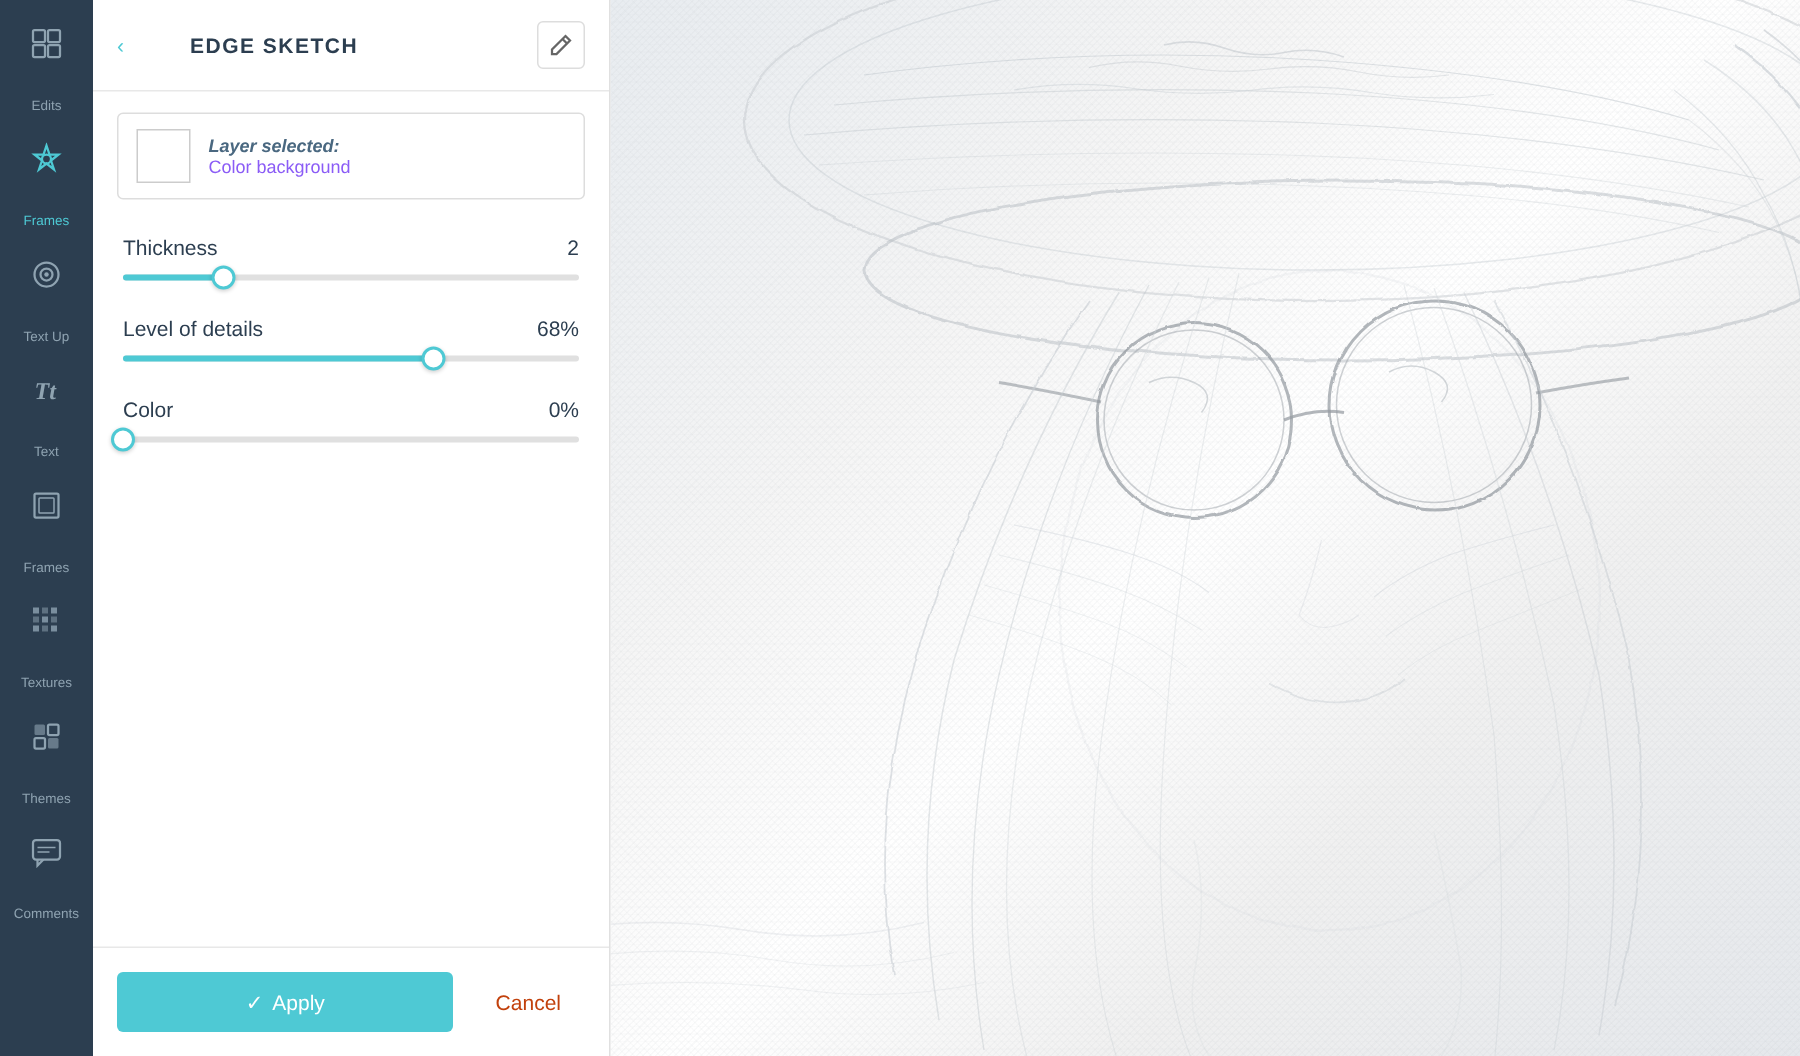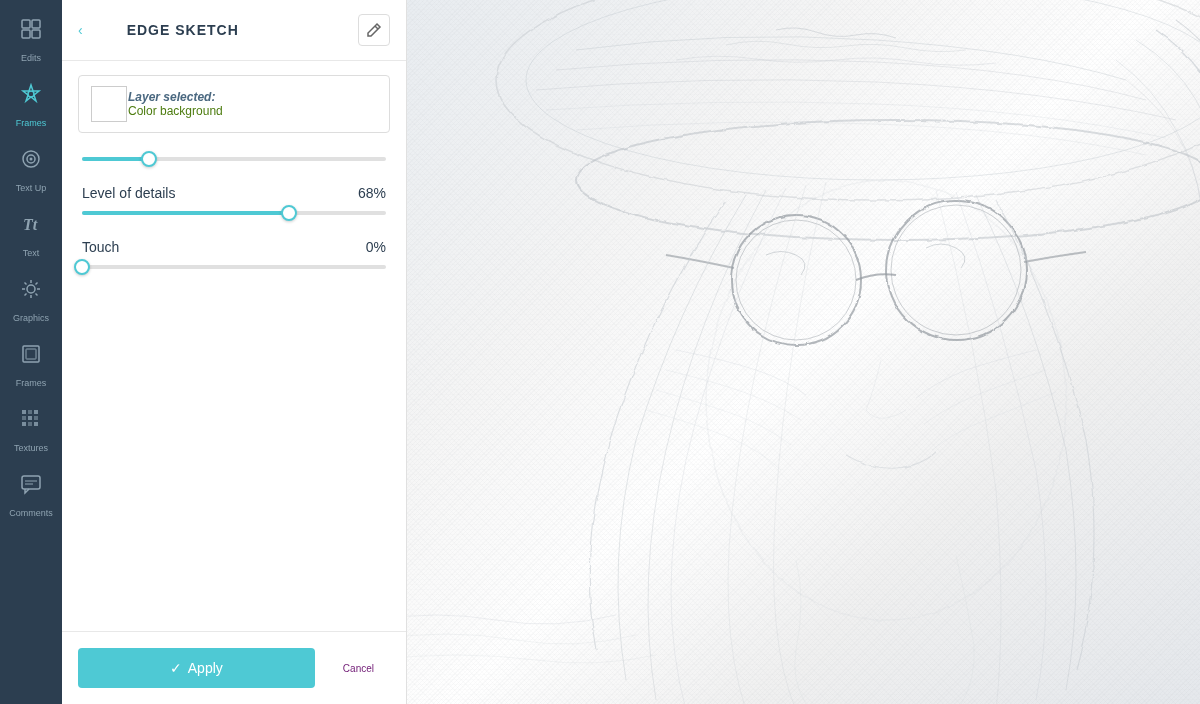--- a/index.html
+++ b/index.html
@@ -17,21 +17,21 @@
     }
     .sidebar-item {
       display: flex;
       flex-direction: column;
       align-items: center;
       padding: 10px 0;
       width: 100%;
       cursor: pointer;
       color: #8fa3b1;
       font-size: 10px;
-      gap: 8px;
+      gap: 20px;
     }
     .sidebar-item.active { color: #4ec9d4; }
     .sidebar-item .icon { font-size: 18px; }
     .sidebar-item .label { font-size: 9px; text-align: center; }
 
     
     .panel {
       width: 345px;
       background: #fff;
       display: flex;
@@ -73,39 +73,39 @@
       font-size: 14px;
     }
 
     .layer-box {
       display: flex;
       align-items: center;
       margin: 14px 16px;
       border: 1px solid #ddd;
       border-radius: 4px;
       padding: 10px 12px;
-      gap: 1px;
+      gap: 12px;
     }
     .layer-thumbnail {
       width: 36px;
       height: 36px;
       border: 1px solid #ccc;
       background: #fff;
       flex-shrink: 0;
     }
     .layer-info {}
     .layer-selected-label {
       font-size: 12px;
       font-style: italic;
       color: #4a6880;
       font-weight: 600;
     }
     .layer-name {
       font-size: 12px;
-      color: #4d7c0f;
+      color: #8b5cf6;
     }
 
     .panel-controls {
       flex: 1;
       padding: 10px 20px;
       overflow-y: auto;
     }
 
     .control-row {
       margin-bottom: 24px;
@@ -168,24 +168,24 @@
       flex: 1;
       font-size: 14px;
       cursor: pointer;
       display: flex;
       align-items: center;
       justify-content: center;
       gap: 6px;
     }
     .btn-cancel {
       background: transparent;
-      color: #701a75;
+      color: #c2410c;
       border: none;
       padding: 12px 16px;
-      font-size: 10px;
+      font-size: 14px;
       cursor: pointer;
     }
 
     
     .canvas-area {
       flex: 1;
       position: relative;
       overflow: hidden;
       background: #e8e8e8;
     }
@@ -276,36 +276,20 @@
 
   <div class="sidebar-item">
     <span class="icon">
       <svg width="22" height="22" viewBox="0 0 22 22" fill="none">
         <text x="3" y="17" font-family="Georgia, serif" font-size="16" fill="#8fa3b1" font-style="italic" font-weight="bold">Tt</text>
       </svg>
     </span>
     <span class="label">Text</span>
   </div>
 
-  <div class="sidebar-item">
-    <span class="icon">
-      <svg width="22" height="22" viewBox="0 0 22 22" fill="none">
-        <circle cx="11" cy="11" r="4" stroke="#8fa3b1" stroke-width="1.5" fill="none"></circle>
-        <line x1="11" y1="2" x2="11" y2="5" stroke="#8fa3b1" stroke-width="1.5"></line>
-        <line x1="11" y1="17" x2="11" y2="20" stroke="#8fa3b1" stroke-width="1.5"></line>
-        <line x1="2" y1="11" x2="5" y2="11" stroke="#8fa3b1" stroke-width="1.5"></line>
-        <line x1="17" y1="11" x2="20" y2="11" stroke="#8fa3b1" stroke-width="1.5"></line>
-        <line x1="4.5" y1="4.5" x2="6.5" y2="6.5" stroke="#8fa3b1" stroke-width="1.5"></line>
-        <line x1="15.5" y1="15.5" x2="17.5" y2="17.5" stroke="#8fa3b1" stroke-width="1.5"></line>
-        <line x1="17.5" y1="4.5" x2="15.5" y2="6.5" stroke="#8fa3b1" stroke-width="1.5"></line>
-        <line x1="6.5" y1="15.5" x2="4.5" y2="17.5" stroke="#8fa3b1" stroke-width="1.5"></line>
-      </svg>
-    </span>
-    <span class="label">Graphics</span>
-  </div>
 
   <div class="sidebar-item">
     <span class="icon">
       <svg width="22" height="22" viewBox="0 0 22 22" fill="none">
         <rect x="3" y="3" width="16" height="16" rx="1" stroke="#8fa3b1" stroke-width="1.5" fill="none"></rect>
         <rect x="6" y="6" width="10" height="10" rx="0.5" stroke="#8fa3b1" stroke-width="1" fill="none"></rect>
       </svg>
     </span>
     <span class="label">Frames</span>
   </div>
@@ -320,20 +304,31 @@
         <rect x="8" y="8" width="4" height="4" fill="#8fa3b1" opacity="0.8"></rect>
         <rect x="14" y="8" width="4" height="4" fill="#8fa3b1" opacity="0.5"></rect>
         <rect x="2" y="14" width="4" height="4" fill="#8fa3b1" opacity="0.8"></rect>
         <rect x="8" y="14" width="4" height="4" fill="#8fa3b1" opacity="0.5"></rect>
         <rect x="14" y="14" width="4" height="4" fill="#8fa3b1" opacity="0.8"></rect>
       </svg>
     </span>
     <span class="label">Textures</span>
   </div>
 
+  <div class="sidebar-item">
+    <span class="icon">
+      <svg width="22" height="22" viewBox="0 0 22 22" fill="none">
+        <rect x="3" y="3" width="7" height="7" rx="1" fill="#8fa3b1" opacity="0.6"></rect>
+        <rect x="12" y="3" width="7" height="7" rx="1" stroke="#8fa3b1" stroke-width="1.5" fill="none"></rect>
+        <rect x="3" y="12" width="7" height="7" rx="1" stroke="#8fa3b1" stroke-width="1.5" fill="none"></rect>
+        <rect x="12" y="12" width="7" height="7" rx="1" fill="#8fa3b1" opacity="0.6"></rect>
+      </svg>
+    </span>
+    <span class="label">Themes</span>
+  </div>
 
   <div class="sidebar-item">
     <span class="icon">
       <svg width="22" height="22" viewBox="0 0 22 22" fill="none">
         <rect x="2" y="3" width="18" height="13" rx="2" stroke="#8fa3b1" stroke-width="1.5" fill="none"></rect>
         <line x1="5" y1="8" x2="17" y2="8" stroke="#8fa3b1" stroke-width="1"></line>
         <line x1="5" y1="11" x2="13" y2="11" stroke="#8fa3b1" stroke-width="1"></line>
         <path d="M5 16 L5 20 L9 16" stroke="#8fa3b1" stroke-width="1.5" fill="none"></path>
       </svg>
     </span>
@@ -359,40 +354,44 @@
     <div class="layer-thumbnail"></div>
     <div class="layer-info">
       <div class="layer-selected-label">Layer selected:</div>
       <div class="layer-name">Color background</div>
     </div>
   </div>
 
   <div class="panel-controls">
 
     <div class="control-row">
+      <div class="control-header">
+        <span class="control-label">Thickness</span>
+        <span class="control-value">2</span>
+      </div>
       <div class="slider-track">
         <div class="slider-fill" style="width: 22%"></div>
         <div class="slider-thumb" style="left: 22%"></div>
       </div>
     </div>
 
     <div class="control-row">
       <div class="control-header">
         <span class="control-label">Level of details</span>
         <span class="control-value">68%</span>
       </div>
       <div class="slider-track">
         <div class="slider-fill" style="width: 68%"></div>
         <div class="slider-thumb" style="left: 68%"></div>
       </div>
     </div>
 
     <div class="control-row">
       <div class="control-header">
-        <span class="control-label">Touch</span>
+        <span class="control-label">Color</span>
         <span class="control-value">0%</span>
       </div>
       <div class="slider-track">
         <div class="slider-fill" style="width: 0%"></div>
         <div class="slider-thumb" style="left: 0%"></div>
       </div>
     </div>
 
   </div>
 

